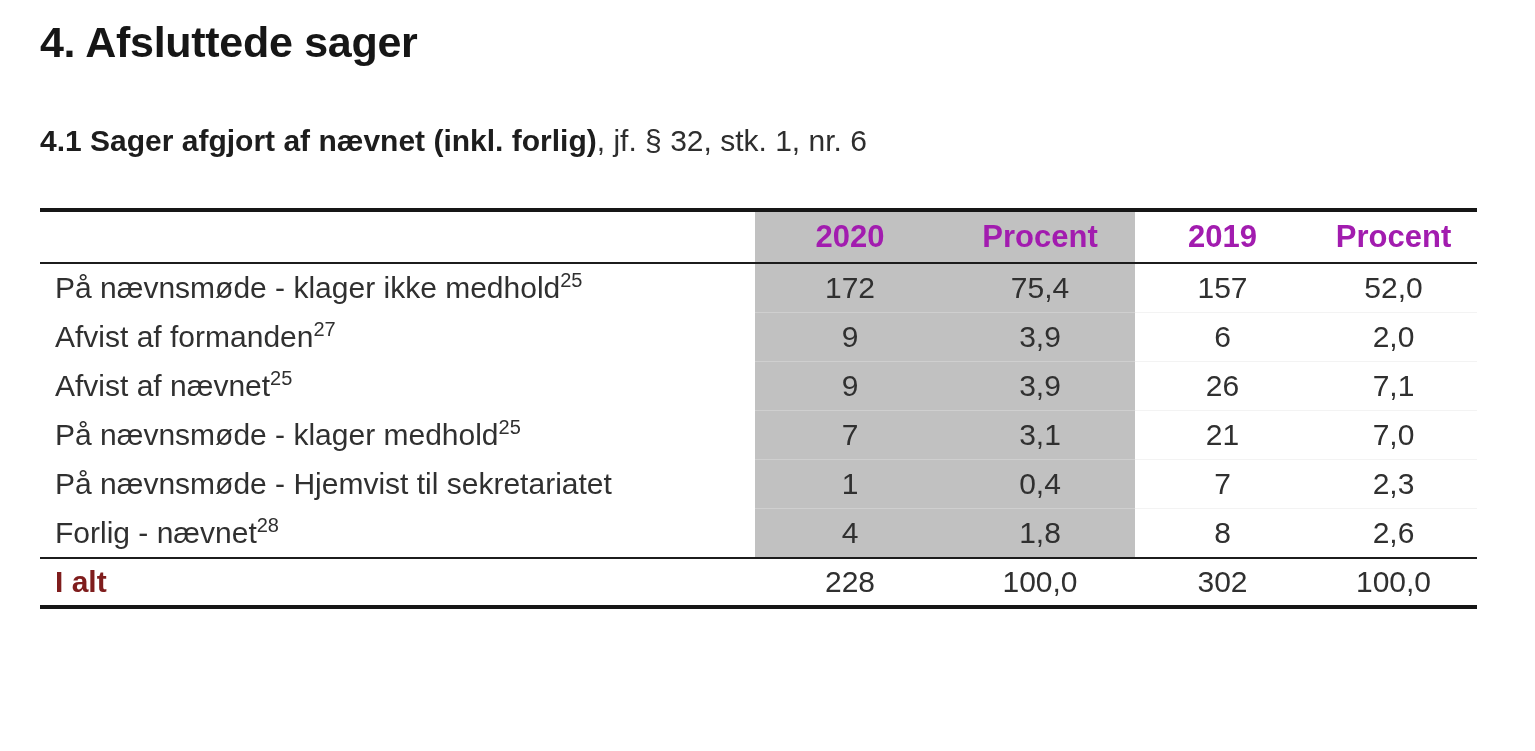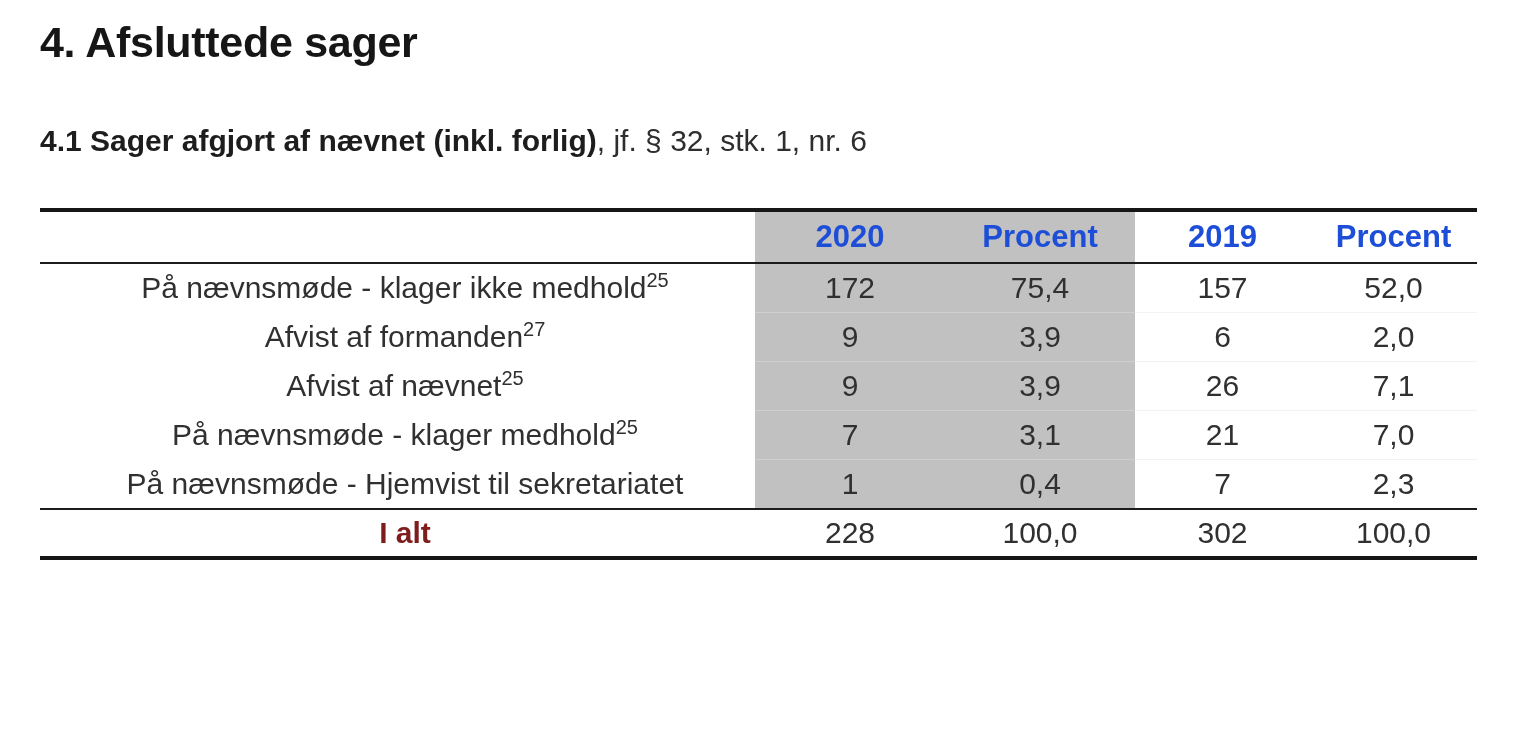--- a/index.html
+++ b/index.html
@@ -46,33 +46,33 @@
   col.c-2020  { width: 190px; }
   col.c-pct1  { width: 190px; }
   col.c-2019  { width: 175px; }
   col.c-pct2  { width: 167px; }
 
   thead th {
     height: 50px;
     vertical-align: middle;
     font-weight: bold;
     font-size: 31px;
-    color: #1d4ed8;
+    color: #a21caf;
     text-align: center;
     border-bottom: 2px solid #1c1c1c;
     padding: 0;
   }
   tbody td {
     height: 48px;
     vertical-align: middle;
     padding: 0;
   }
   td.label {
     padding-left: 15px;
-    text-align: center;
+    text-align: left;
     white-space: nowrap;
   }
   td.num, th.num { text-align: center; }
 
   .shaded { background: #c1c1c1; }
 
   tbody tr.data + tr.data td.num.shaded { border-top: 1px solid #cfcfcf; }
   tbody tr.data + tr.data td.num.plain  { border-top: 1px solid #f3f3f3; }
 
   tr.total td {
@@ -143,20 +143,27 @@
         <td class="num plain">21</td>
         <td class="num plain">7,0</td>
       </tr>
       <tr class="data">
         <td class="label"><span>På nævnsmøde - Hjemvist til sekretariatet</span><sup class="fn"></sup></td>
         <td class="num shaded">1</td>
         <td class="num shaded">0,4</td>
         <td class="num plain">7</td>
         <td class="num plain">2,3</td>
       </tr>
+      <tr class="data">
+        <td class="label"><span>Forlig - nævnet</span><sup class="fn">28</sup></td>
+        <td class="num shaded">4</td>
+        <td class="num shaded">1,8</td>
+        <td class="num plain">8</td>
+        <td class="num plain">2,6</td>
+      </tr>
       <tr class="total">
         <td class="label">I alt</td>
         <td class="num">228</td>
         <td class="num">100,0</td>
         <td class="num">302</td>
         <td class="num">100,0</td>
       </tr>
     </tbody>
   </table>
 

